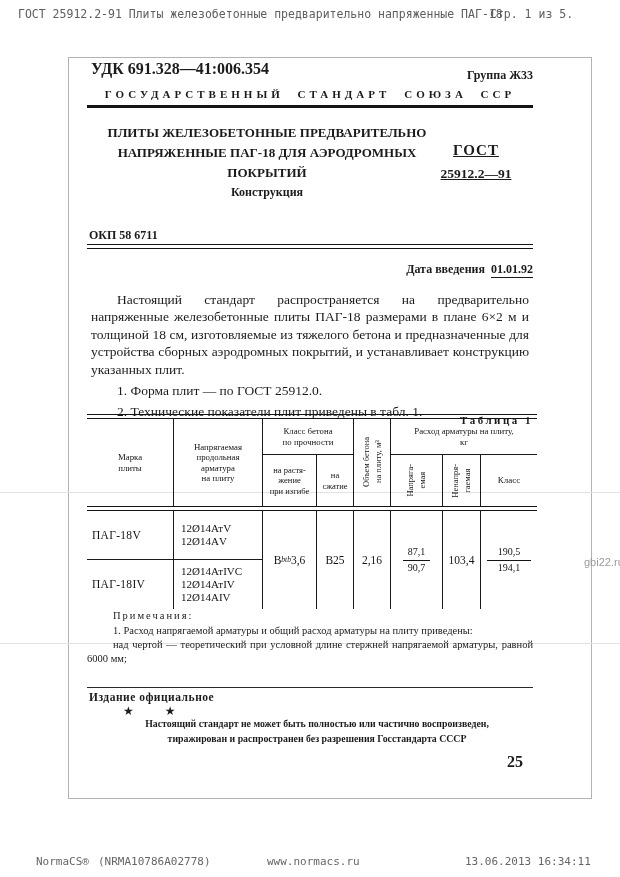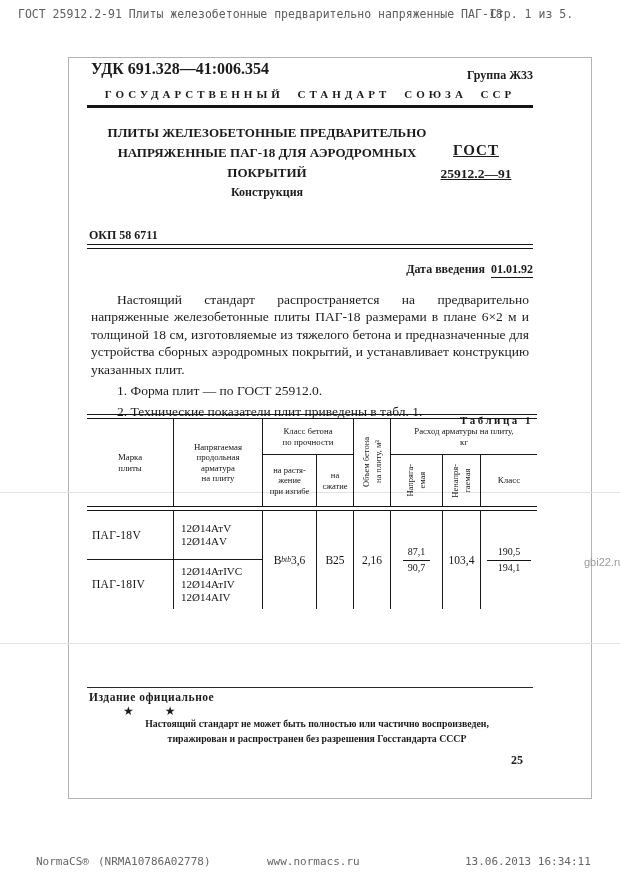--- a/index.html
+++ b/index.html
@@ -58,21 +58,21 @@
   .frac{display:inline-block;text-align:center;font-size:10px;line-height:14px;}
   .frac .t{display:block;border-bottom:1px solid #141414;padding:0 5px 1px;}
   .frac.wide .t{padding:0 11px 1px;}
   sub.it{font-style:italic;font-size:7.5px;}
   .notes{left:0;width:446px;font-size:10.5px;line-height:14px;text-align:justify;}
   .notes .nh{letter-spacing:2px;text-indent:26px;text-align:left;margin:0 0 1px;}
   .notes p{margin:0;text-indent:26px;}
   .edition{left:2px;font-weight:700;font-size:11.5px;letter-spacing:.5px;}
   .stars{left:36px;font-size:12px;letter-spacing:14px;}
   .copyright{left:20px;width:420px;text-align:center;font-weight:700;font-size:9.8px;line-height:14.5px;}
-  .pagenum{right:10px;font-weight:700;font-size:12px;}
+  .pagenum{right:10px;font-weight:700;font-size:16px;}
 </style>
 </head>
 <body>
 
 <div id="page">
 
   <div class="topbar">
     <span class="l">ГОСТ 25912.2-91 Плиты железобетонные предварительно напряженные ПАГ-18</span>
     <span class="r">Стр. 1 из 5.</span>
   </div>
@@ -166,20 +166,25 @@
           <div class="cell br" style="grid-row:1/3;grid-column:6;">
             <span class="frac"><span class="t">87,1</span><span>90,7</span></span>
           </div>
           <div class="cell br val" style="grid-row:1/3;grid-column:7;">103,4</div>
           <div class="cell" style="grid-row:1/3;grid-column:8;">
             <span class="frac wide"><span class="t">190,5</span><span>194,1</span></span>
           </div>
         </div>
       </div>
 
+      <div class="abs notes" style="top:551px;">
+        <p class="nh">Примечания:</p>
+        <p>1. Расход напрягаемой арматуры и общий расход арматуры на плиту приведены:</p>
+        <p>над чертой — теоретический при условной длине стержней напрягаемой арматуры, равной 6000 мм;</p>
+      </div>
 
       <div class="abs thinrule" style="top:629px;left:0;width:446px;"></div>
       <div class="abs edition" style="top:633px;">Издание официальное</div>
       <div class="abs stars" style="top:646px;">★ ★</div>
 
       <div class="abs copyright" style="top:659px;">
         <div>Настоящий стандарт не может быть полностью или частично воспроизведен,</div>
         <div>тиражирован и распространен без разрешения Госстандарта СССР</div>
       </div>
 

